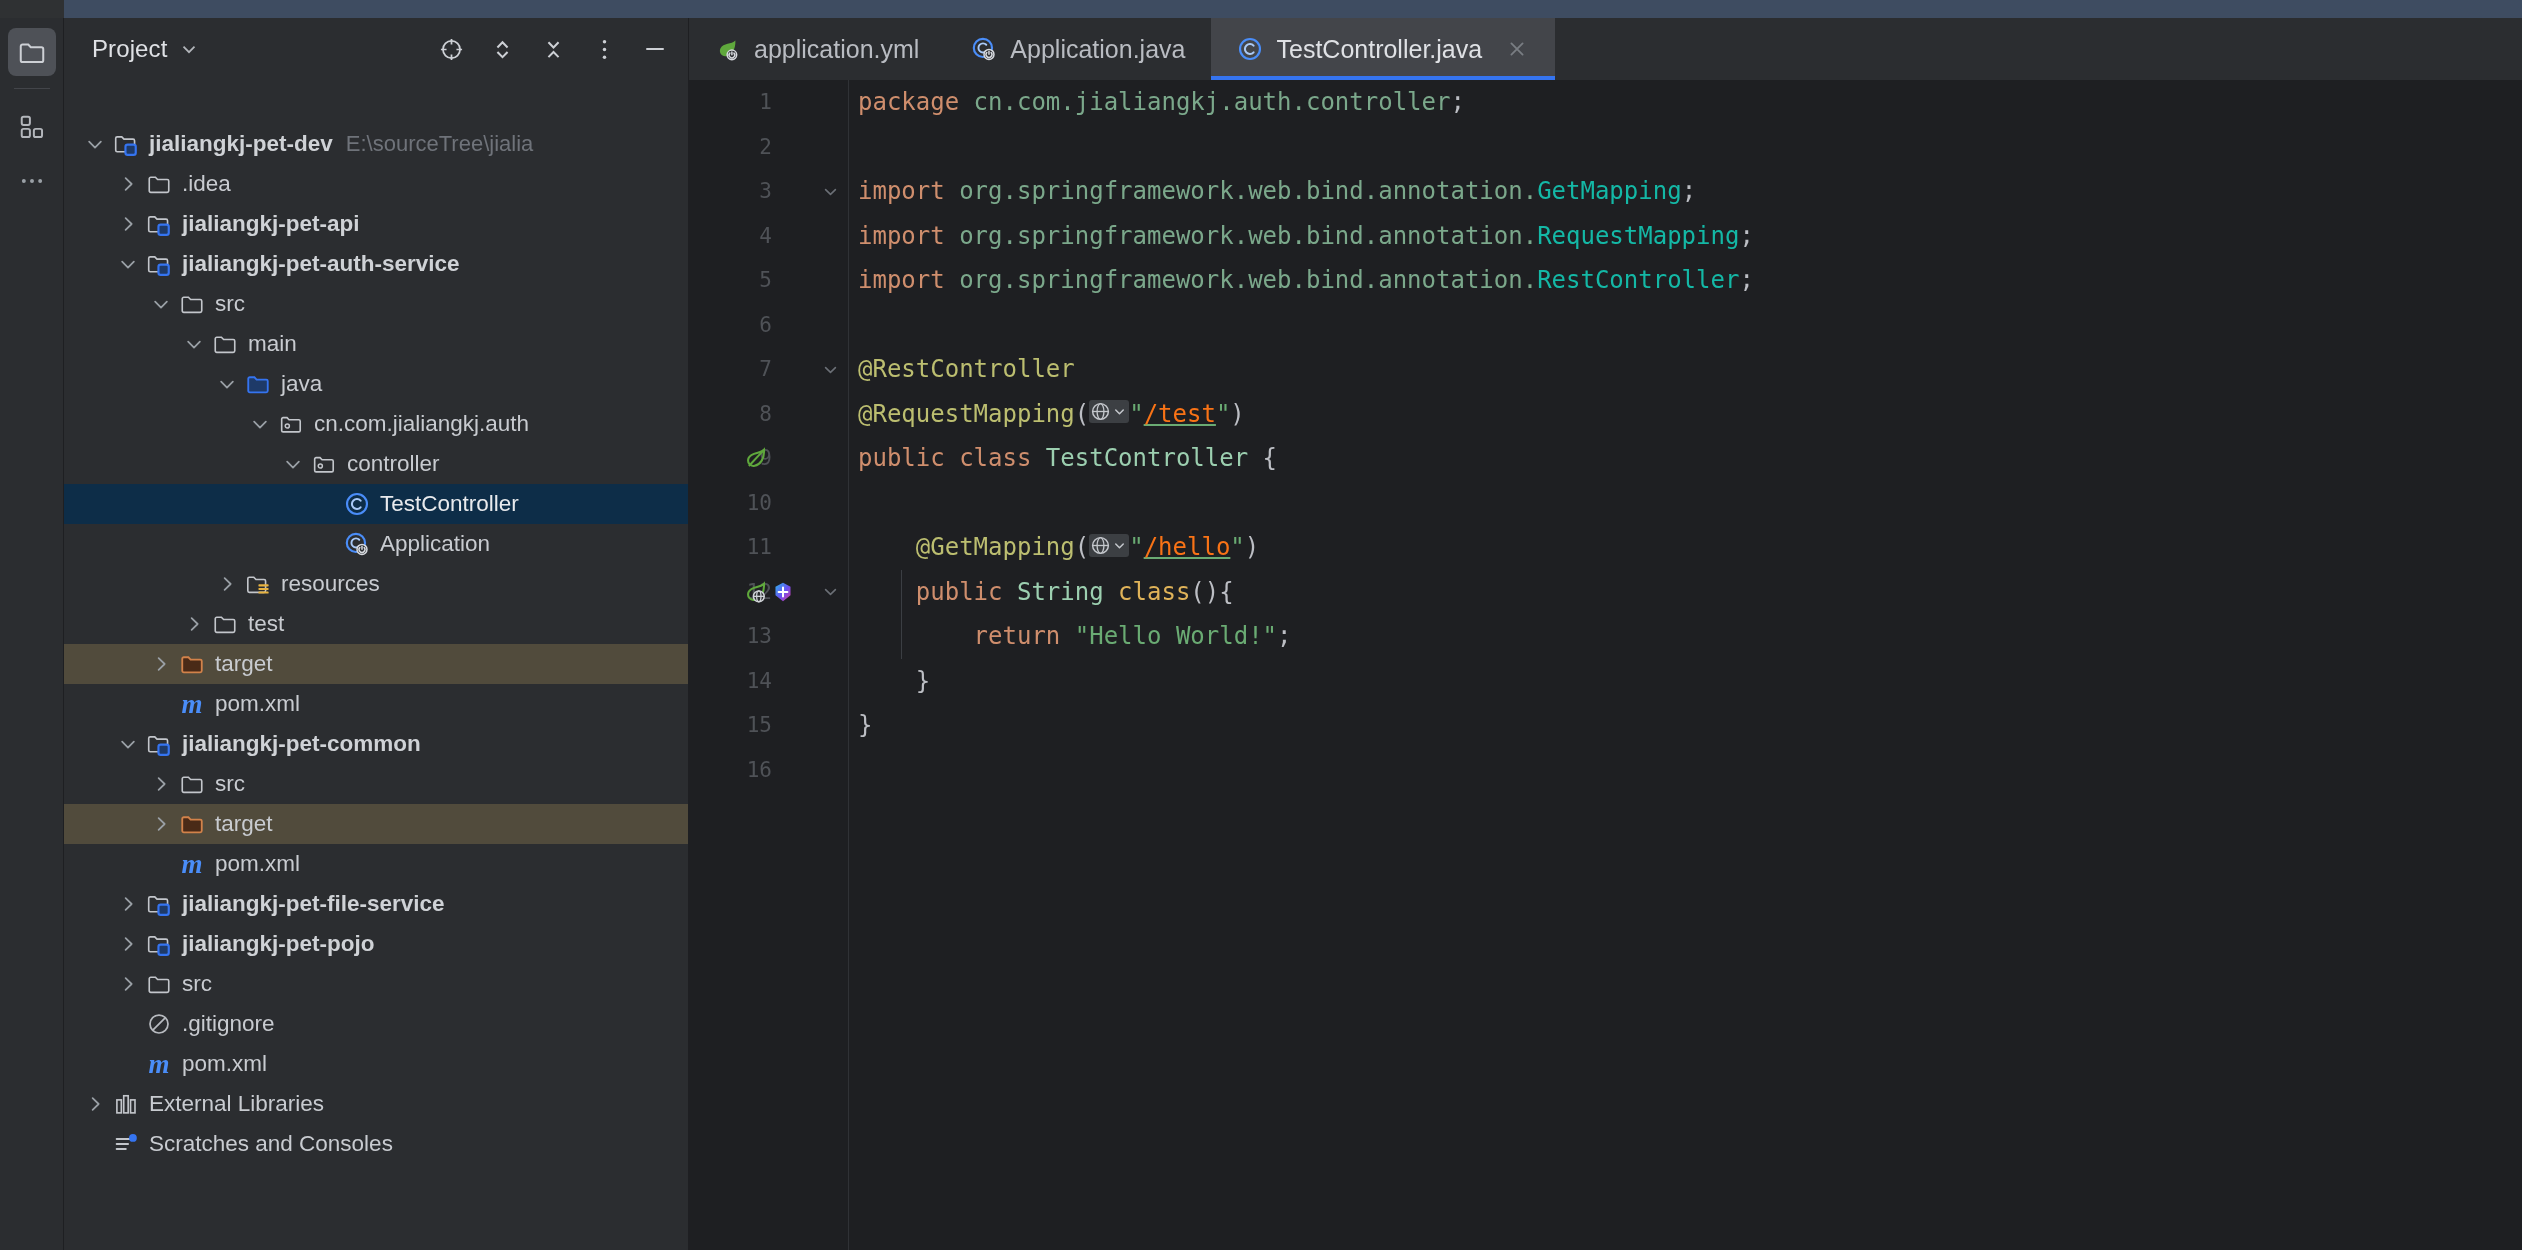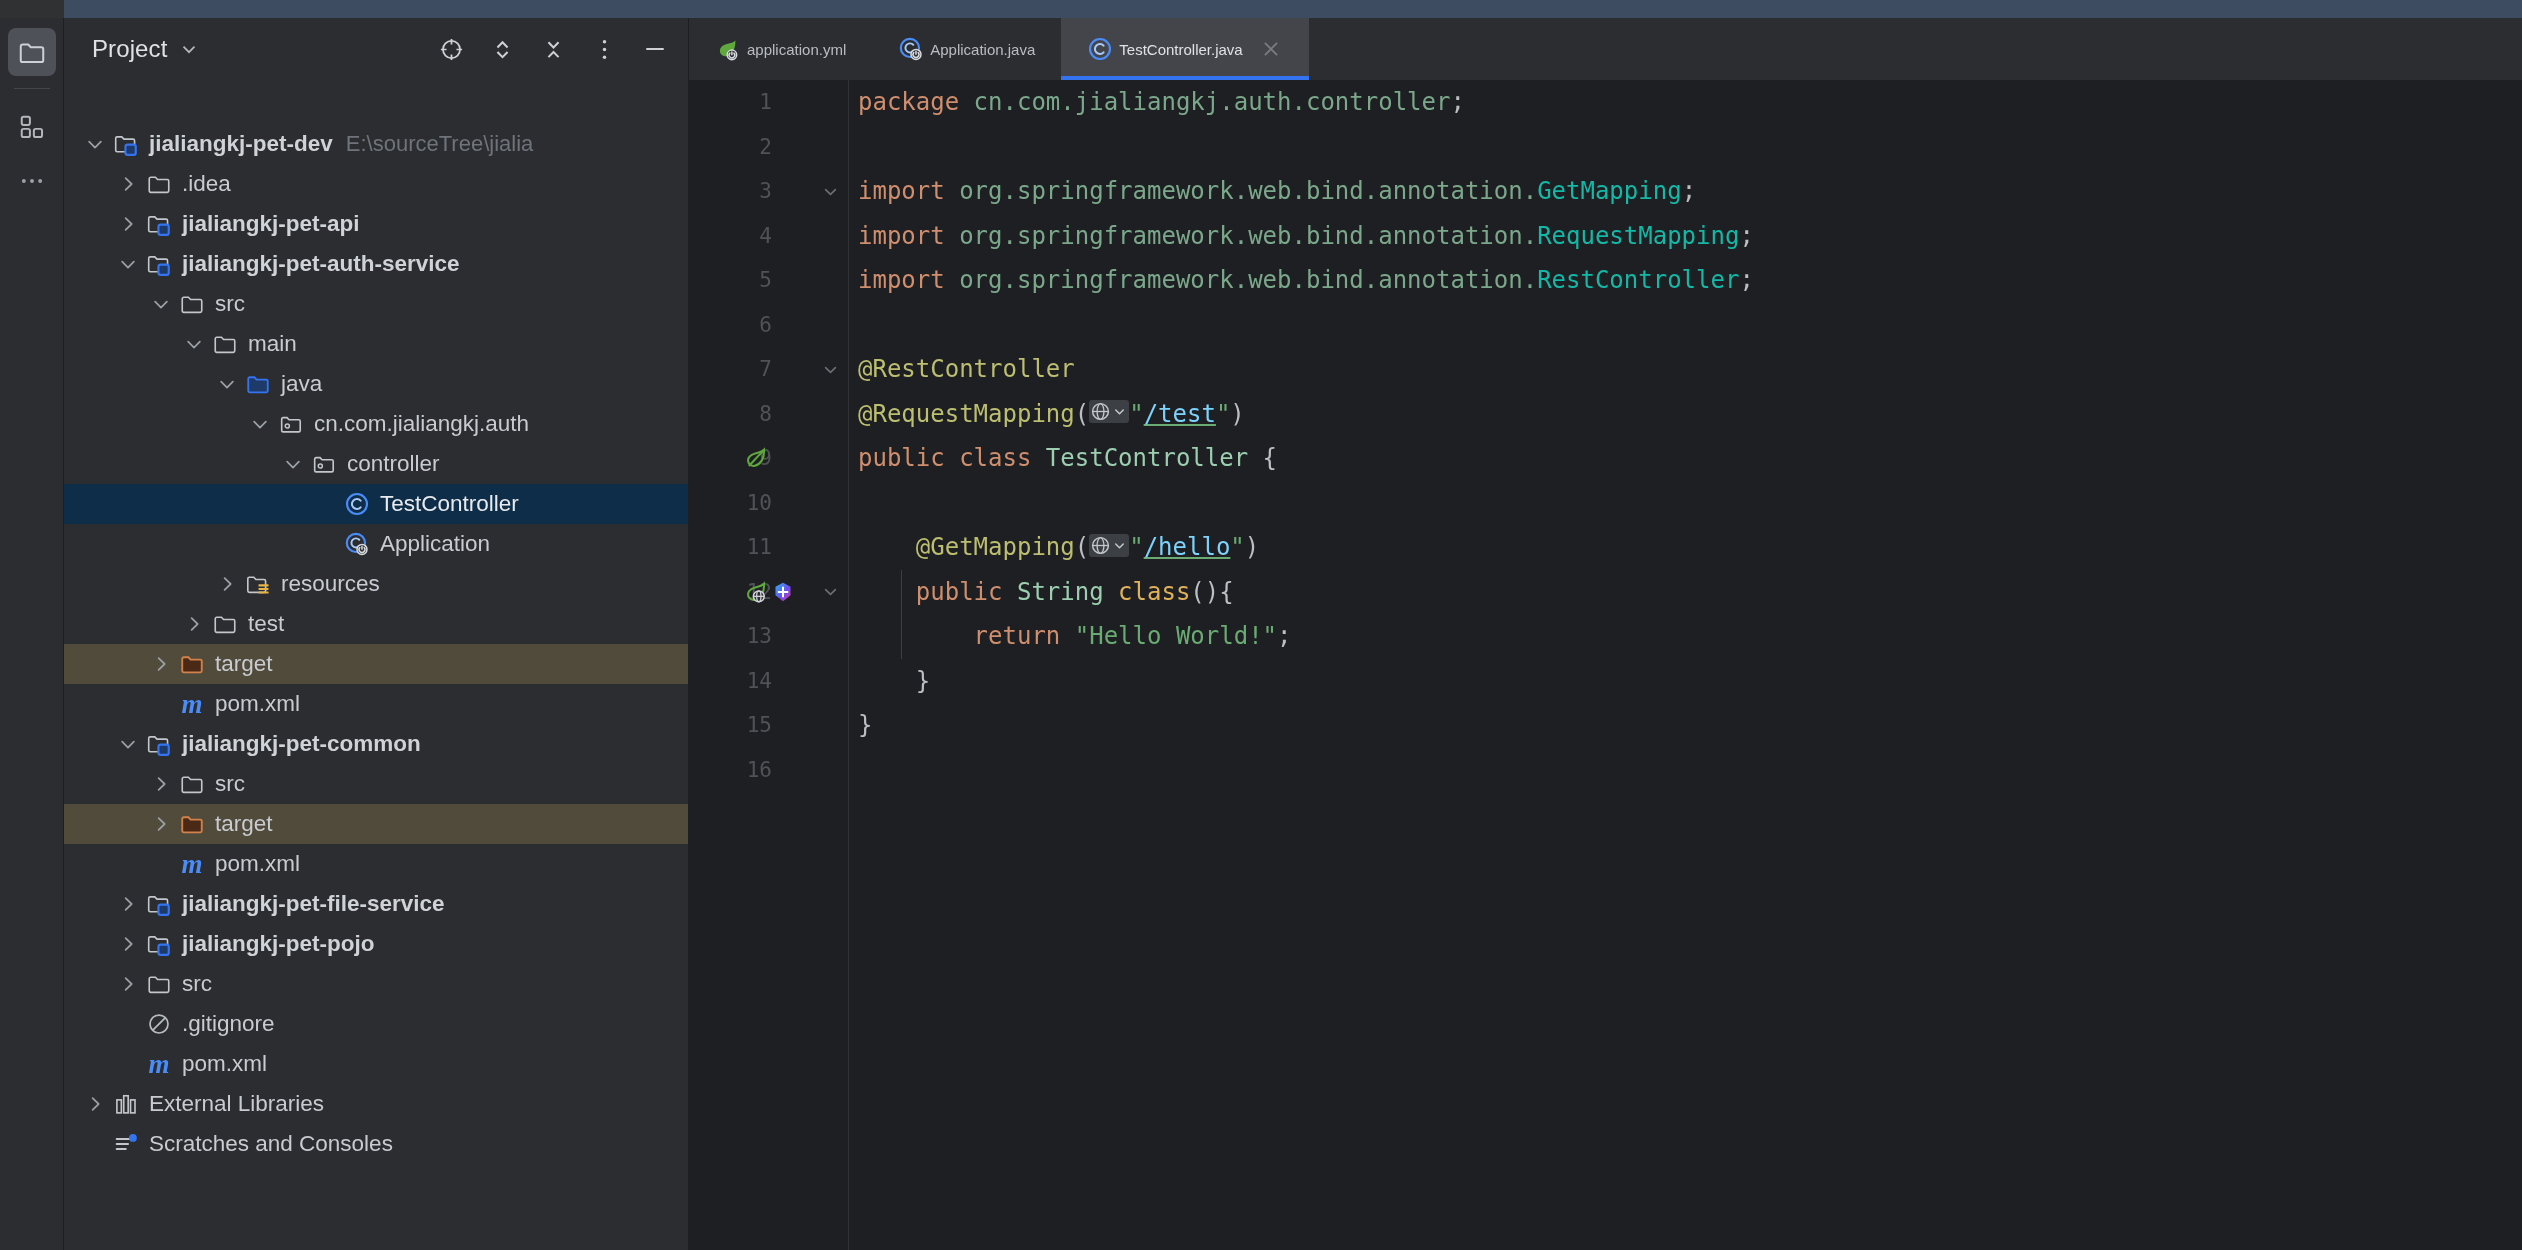--- a/index.html
+++ b/index.html
@@ -78,23 +78,23 @@
   .row .ic { width: 28px; flex: 0 0 28px; display: flex; align-items: center; justify-content: center; margin-right: 9px; }
   .row .lbl { font-size: 22.5px; color: #c8cbd0; }
   .row .lbl.b { font-weight: bold; color: #cfd2d6; }
   .row .lbl.sel-lbl { color: #e8eaed; }
   .row .path { font-size: 22px; color: #6f737a; margin-left: 13px; }
 
   
   .editor-area { flex: 1; display: flex; flex-direction: column; background: #1e1f22; min-width: 0; }
   .tabbar { height: 62px; flex: 0 0 62px; background: #2b2d30; display: flex; align-items: stretch; }
   .tab {
-    display: flex; align-items: center; gap: 6px;
+    display: flex; align-items: center; gap: 13px;
     padding: 0 26px; position: relative;
-    font-size: 15px; color: #b9bcc2; text-align: right;
+    font-size: 25px; color: #b9bcc2; text-align: right;
   }
   .tab.active { background: #43454a; color: #dfe1e5; }
   .tab.active::after {
     content: ""; position: absolute; left: 0; right: 0; bottom: 0;
     height: 4px; background: #3574f0;
   }
   .tab .tclose { margin-left: 10px; display: flex; align-items: center; opacity: .62; }
 
   .code-wrap { flex: 1; display: flex; background: #1e1f22; min-height: 0; position: relative; }
   .gutter {
@@ -129,21 +129,21 @@
 
   
   .kw  { color: #cf8e6d; }
   .pkg { color: #7ba88b; }
   .cls { color: #14b8a6; }
   .ann { color: #bcbe70; }
   .typ { color: #9ccfb0; }
   .mth { color: #e0b359; }
   .str { color: #6aab73; }
   .pl  { color: #bcbec4; }
-  .strlink { color: #7dd3fc; text-decoration: underline; text-decoration-color: #6aab73; }
+  .strlink { color: #f97316; text-decoration: underline; text-decoration-color: #6aab73; }
 
   .globe-badge {
     display: inline-flex; align-items: center; gap: 1px;
     background: #3c3f43; border-radius: 3px; padding: 1px 2px 1px 1px;
     vertical-align: middle; position: relative; top: -2px;
   }
 </style>
 </head>
 <body>
 

